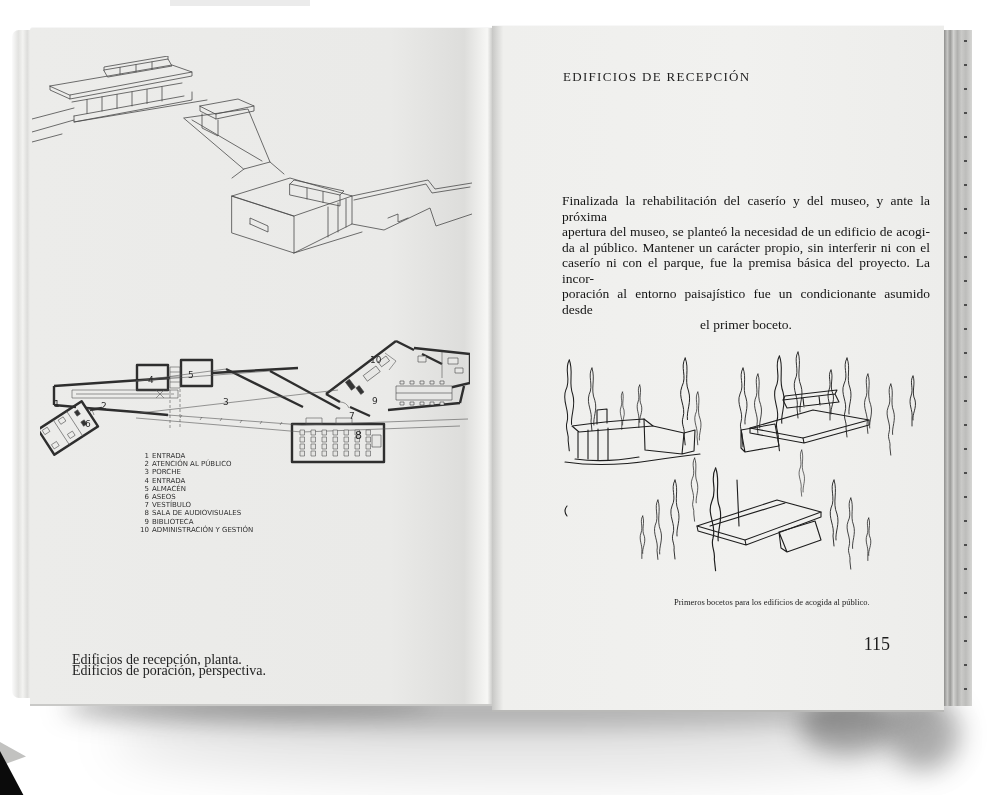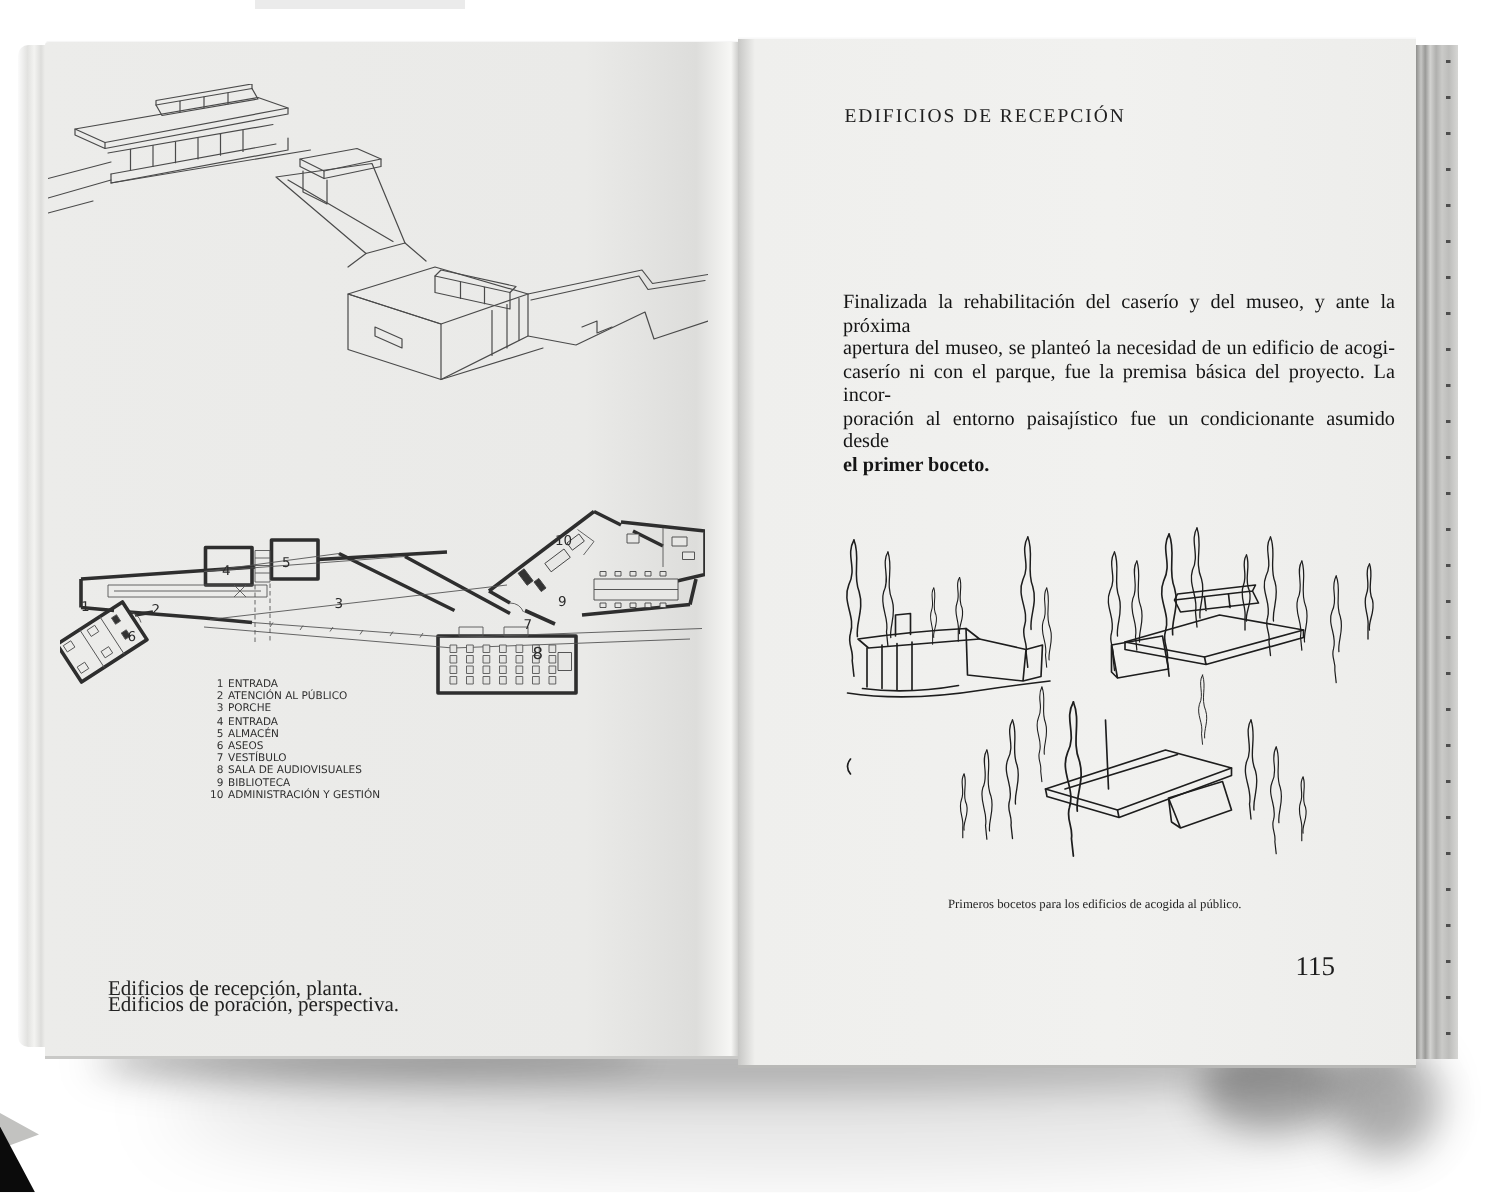--- a/index.html
+++ b/index.html
@@ -41,22 +41,22 @@
   .legend{left:138px;top:452px;font-family:"DejaVu Sans","Liberation Sans",sans-serif;
      font-size:7px;line-height:8.2px;color:#2f2f2f;}
   .legend-row{display:grid;grid-template-columns:11px auto;column-gap:3px;}
   .legend-num{text-align:right;}
   .caption-left{left:72px;top:654px;font-size:14px;line-height:11px;color:#222;}
 
   
   .rp-title{left:563px;top:57px;font-size:13px;letter-spacing:1.3px;color:#1e1e1e;margin-top:12px;}
   .rp-para{left:562px;top:193px;width:368px;font-size:13.5px;line-height:15.5px;color:#141414;}
   .rp-para .jl{text-align:justify;text-align-last:justify;}
-  .rp-para .ll{text-align:left;font-weight:bold;}
-  .rp-sketch-caption{left:632px;top:597px;font-size:8.5px;color:#222;}
+  .rp-para .ll{text-align:center;}
+  .rp-sketch-caption{left:674px;top:597px;font-size:8.5px;color:#222;}
   .rp-pagenum{left:846px;top:634px;width:44px;text-align:right;font-size:18px;color:#1d1d1d;}
 
   svg{display:block;}
   .plan-num{font-family:"DejaVu Sans","Liberation Sans",sans-serif;font-size:9px;font-weight:500;fill:#2b2b2b;}
 </style>
 </head>
 <body>
 
 <div class="scene">
 
@@ -276,20 +276,21 @@
   <div class="abs caption-left">
     <div>Edificios de recepción, planta.</div>
     <div>Edificios de poración, perspectiva.</div>
   </div>
 
   <div class="abs rp-title">EDIFICIOS DE RECEPCIÓN</div>
 
   <div class="abs rp-para">
     <div class="jl">Finalizada la rehabilitación del caserío y del museo, y ante la próxima</div>
     <div class="jl">apertura del museo, se planteó la necesidad de un edificio de acogi-</div>
+    <div class="jl">da al público. Mantener un carácter propio, sin interferir ni con el</div>
     <div class="jl">caserío ni con el parque, fue la premisa básica del proyecto. La incor-</div>
     <div class="jl">poración al entorno paisajístico fue un condicionante asumido desde</div>
     <div class="ll">el primer boceto.</div>
   </div>
 
   <svg class="abs" style="left:545px;top:330px" width="390" height="262" viewBox="0 0 390 262" fill="none" stroke="#1d1d1d" stroke-width="1.1" stroke-linecap="round" stroke-linejoin="round">
     <defs>
       <g id="tr1" stroke-width="0.9">
         <path d="M2,0 C-3,9 4,16 -1,26 C-5,36 3,44 0,54 C-2,60 2,64 1,70 L2,79"></path>
         <path d="M2,0 C6,10 1,20 5,30 C8,40 3,48 4,56"></path>

